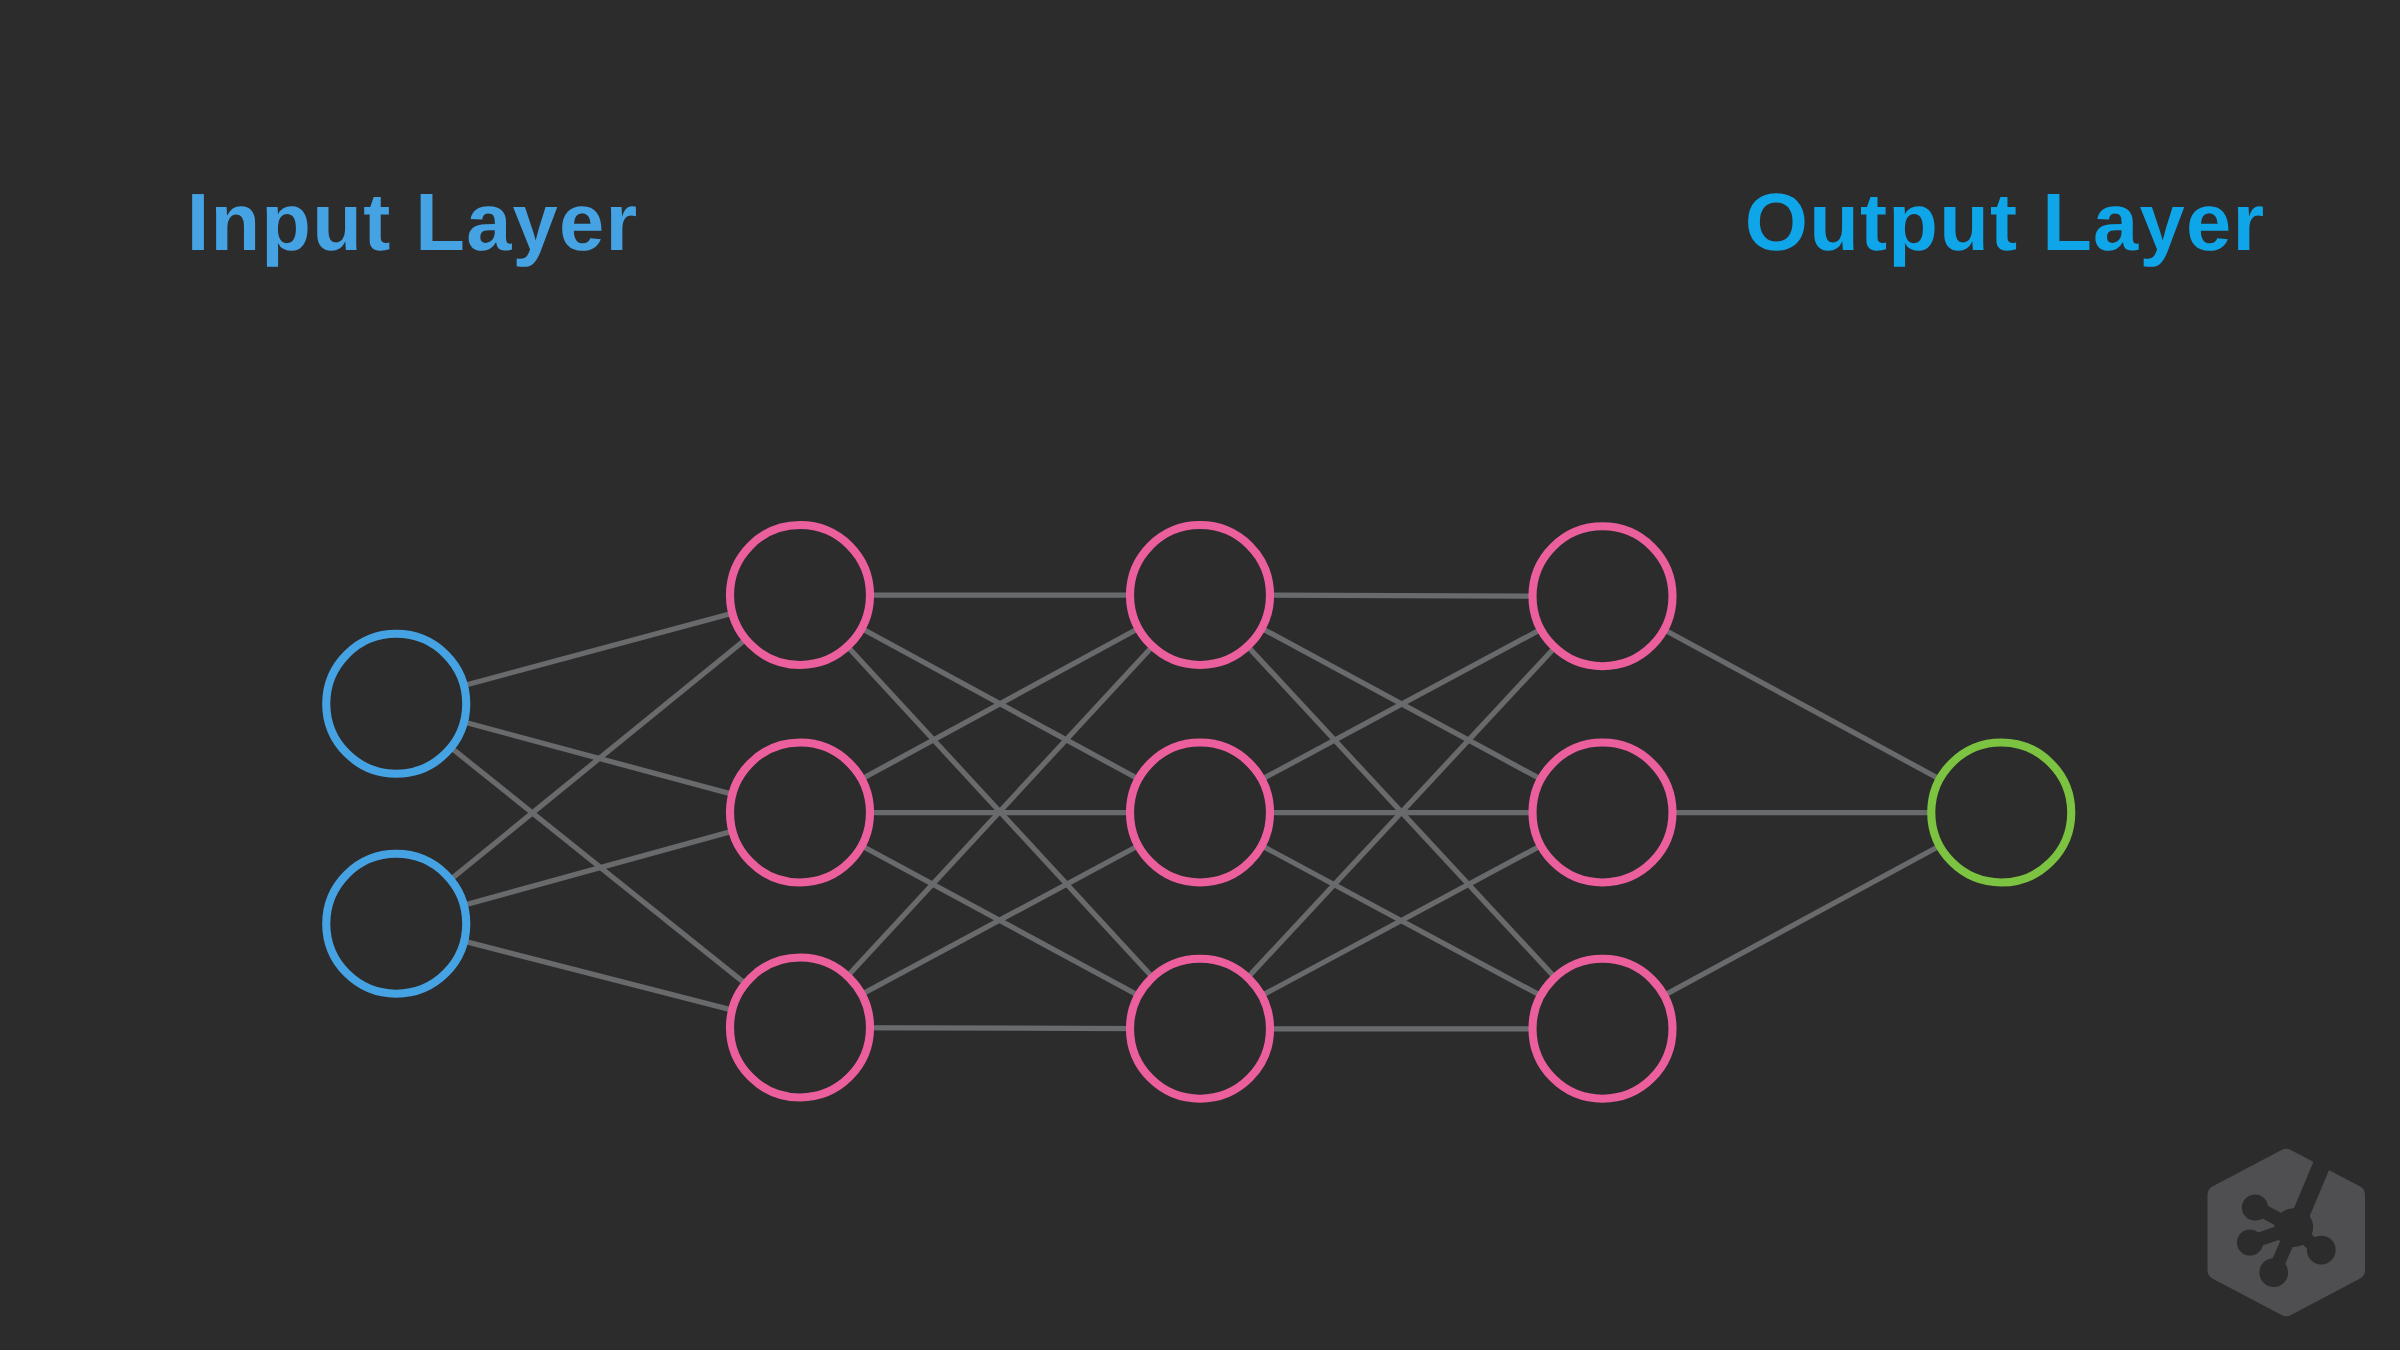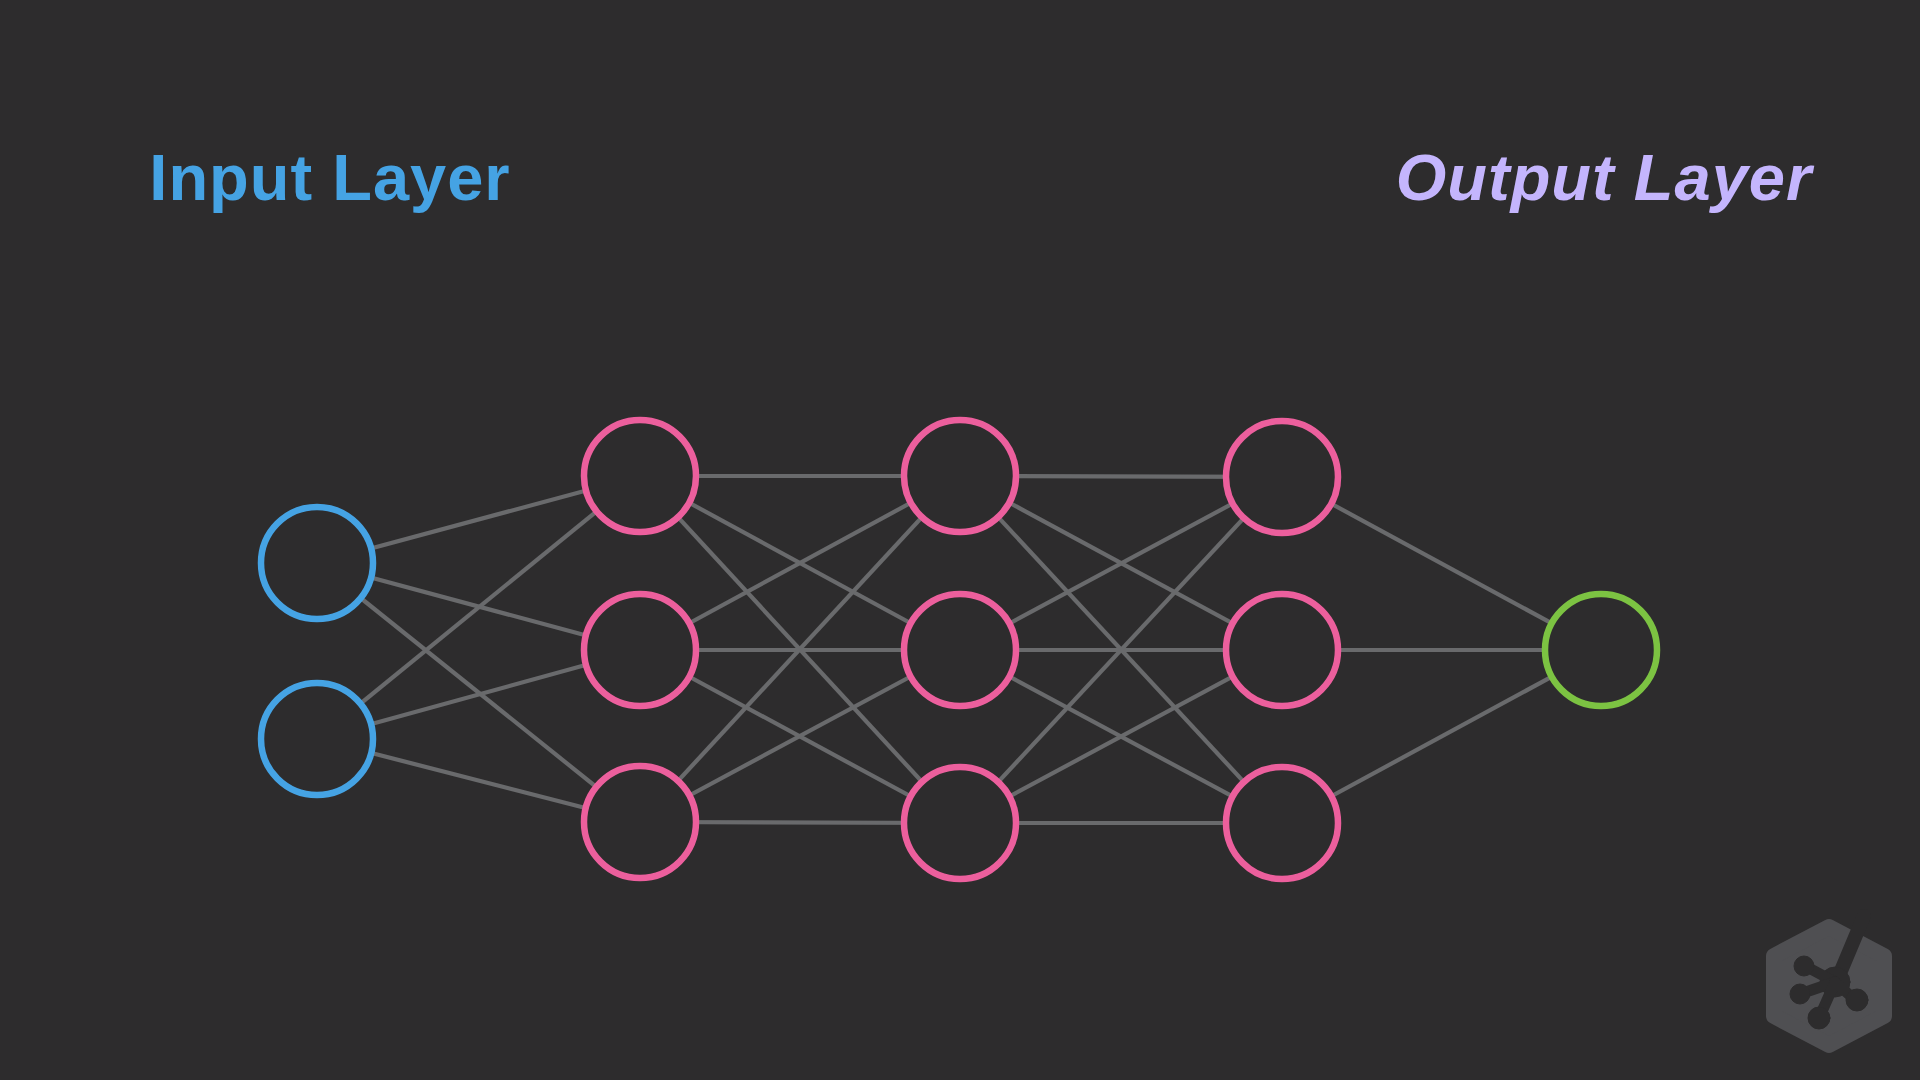--- a/index.html
+++ b/index.html
@@ -81,21 +81,21 @@
         <circle cx="1282" cy="477" r="56" fill="#2D2C2D" stroke="#EC5F9D" stroke-width="6.5"></circle>
         <circle cx="1282" cy="650" r="56" fill="#2D2C2D" stroke="#EC5F9D" stroke-width="6.5"></circle>
         <circle cx="1282" cy="823" r="56" fill="#2D2C2D" stroke="#EC5F9D" stroke-width="6.5"></circle>
         <circle cx="1601" cy="650" r="56" fill="#2D2C2D" stroke="#7CC342" stroke-width="6.5"></circle>
       </g>
     </svg>
 
   <div class="layer-label" id="label-input" style="color: rgb(69, 163, 228);">Input Layer</div>
 
 
-  <div class="layer-label" id="label-output" style="color: #c4b5fd; font-style: italic;">Output Layer</div>
+  <div class="layer-label" id="label-output" style="color: #0ea5e9;">Output Layer</div>
 
   <svg id="logo-svg" width="1920" height="1080" viewBox="0 0 1920 1080">
     <g>
       <polygon id="logo-hex" points="1829,927 1884,956 1884,1016 1829,1045 1774,1016 1774,956" stroke-width="16" stroke-linejoin="round" fill="#4F4F52" stroke="#4F4F52"></polygon>
     </g>
     <g id="logo-foot" stroke-linecap="round">
       <line x1="1838" y1="978" x2="1864" y2="916" stroke-width="14" stroke="#2D2C2D"></line>
       <circle cx="1835" cy="982" r="15" stroke="#2D2C2D" fill="#2D2C2D"></circle>
       <line x1="1835" y1="982" x2="1807" y2="967" stroke-width="11" stroke="#2D2C2D"></line>
       <circle cx="1804" cy="966" r="10" stroke="#2D2C2D" fill="#2D2C2D"></circle>

